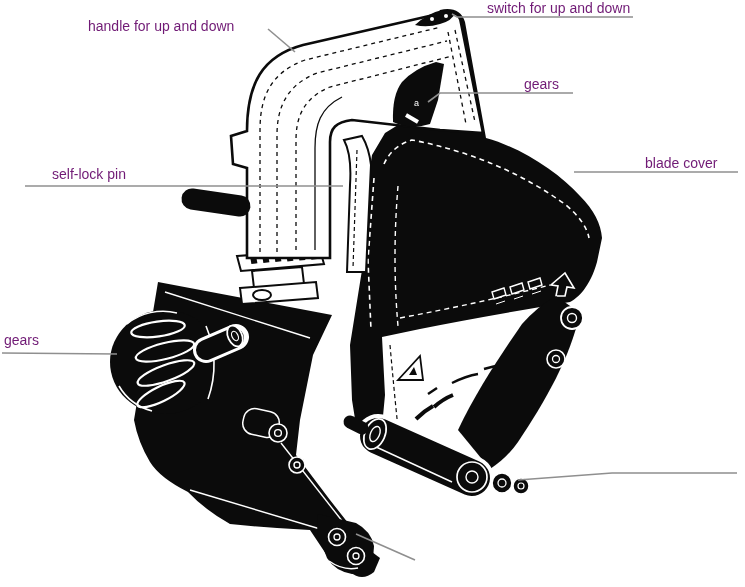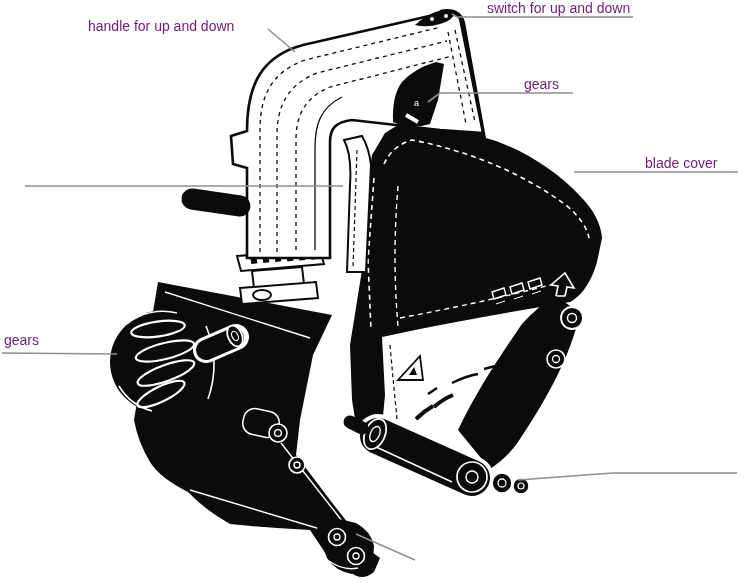--- a/index.html
+++ b/index.html
@@ -218,14 +218,15 @@
     <path d="M 2,353 L 117,354"></path>
     <path d="M 737,473 L 612,473 L 518,480"></path>
     <path d="M 415,560 L 356,534"></path>
   </g>
 </svg>
 
 <div class="label" style="left:88px;top:18px">handle for up and down</div>
 <div class="label" style="left:487px;top:0px">switch for up and down</div>
 <div class="label" style="left:524px;top:76px">gears</div>
 <div class="label" style="left:645px;top:155px">blade cover</div>
+<div class="label" style="left:52px;top:166px">self-lock pin</div>
 <div class="label" style="left:4px;top:332px">gears</div>
 </div>
 
 </body></html>

